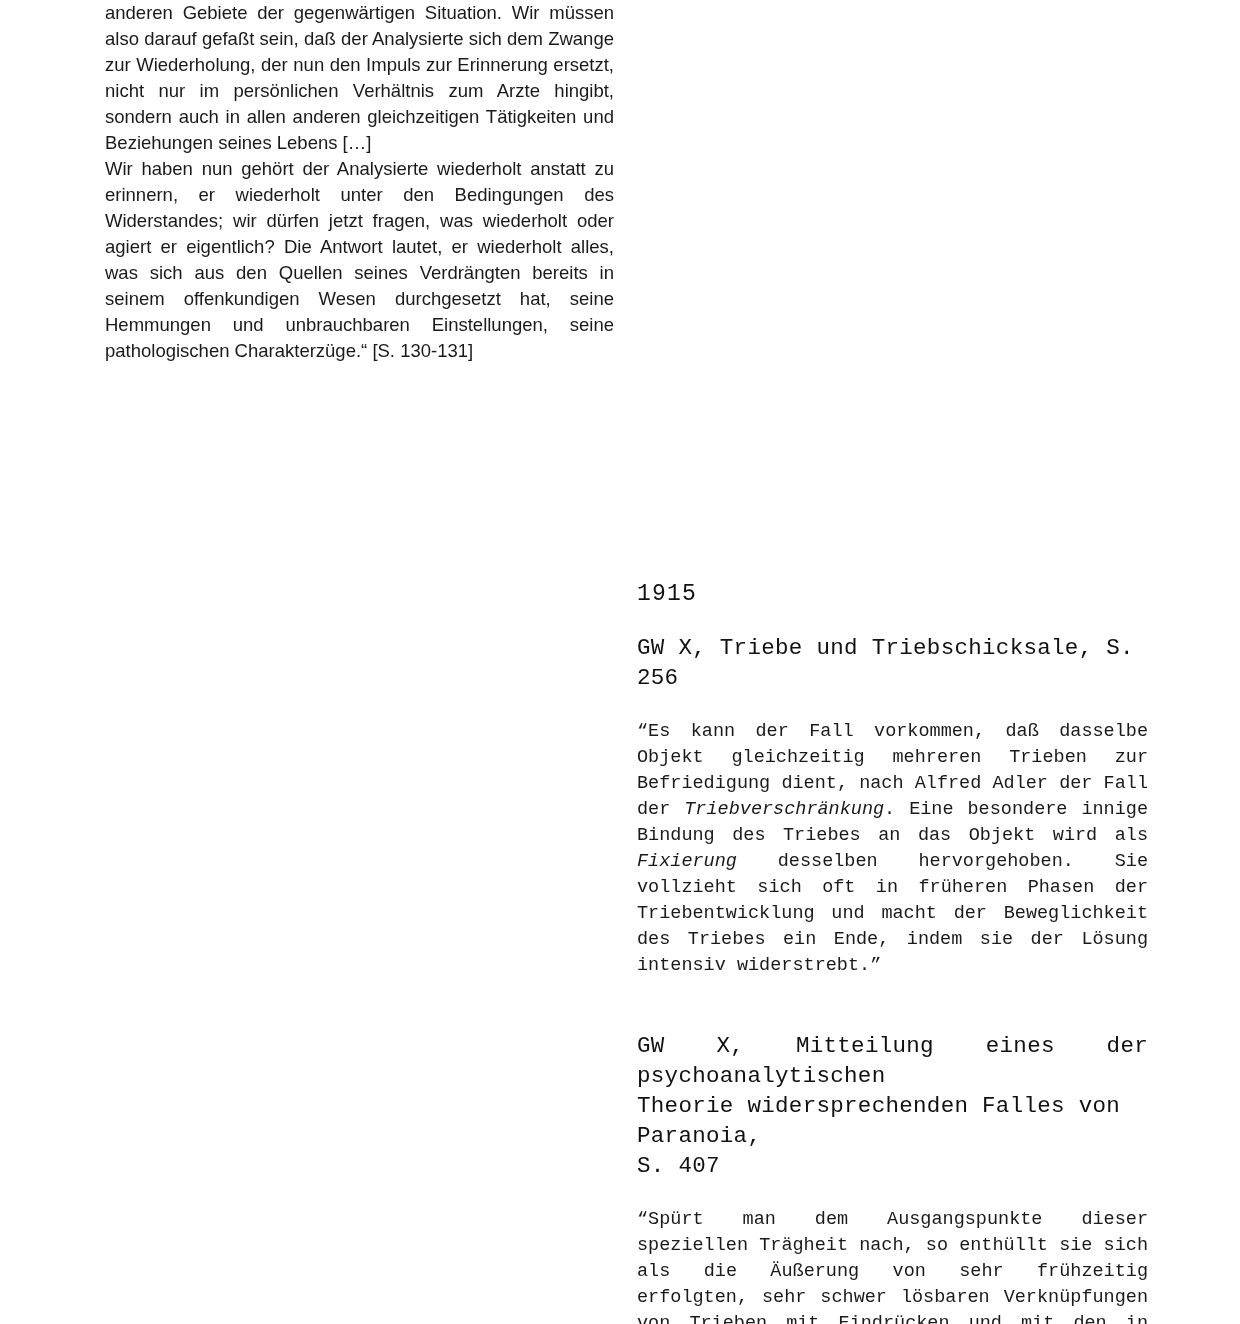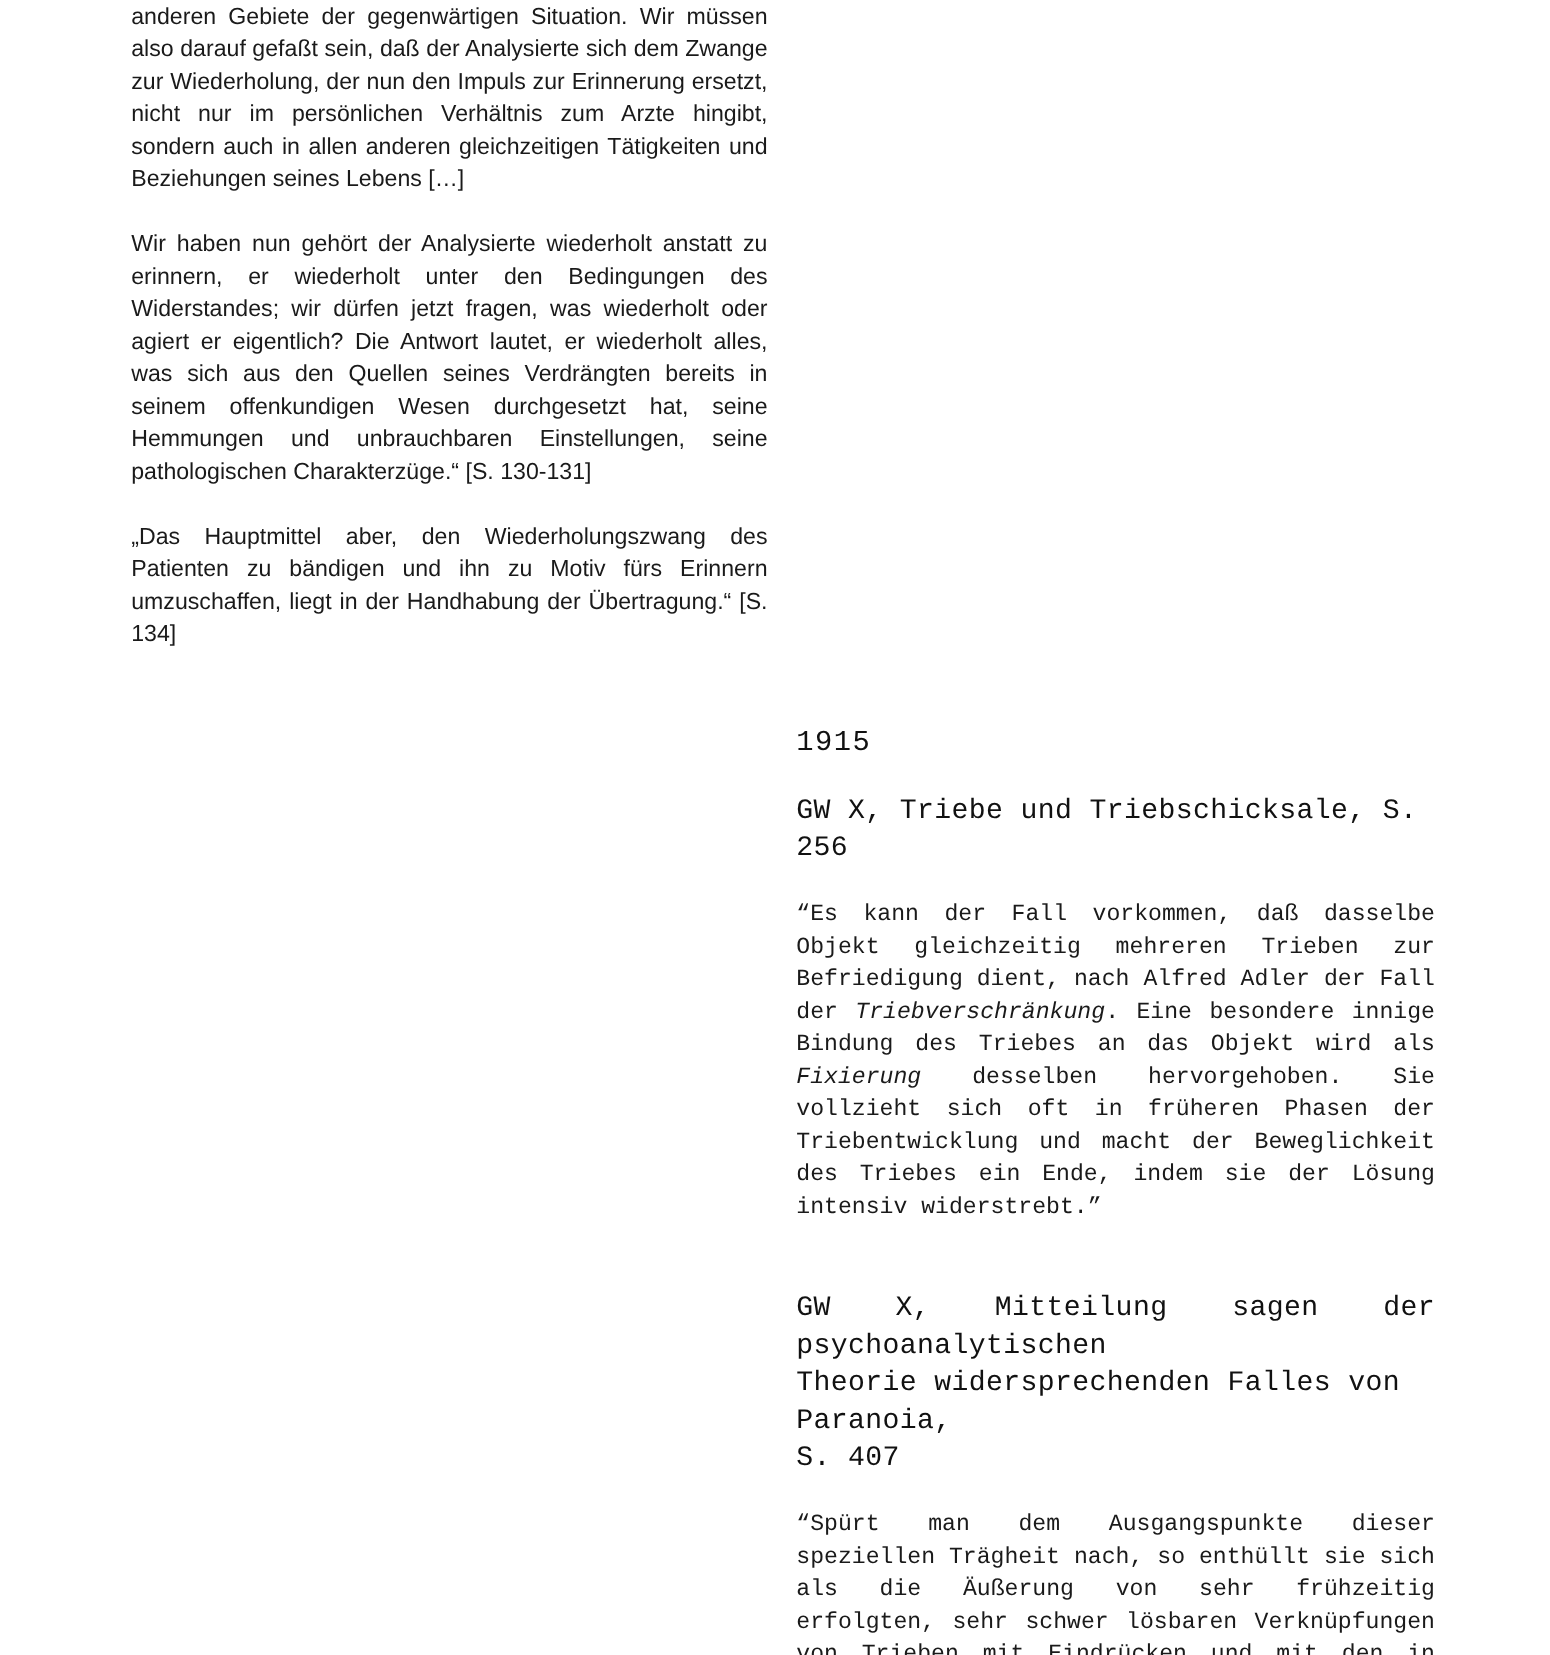--- a/index.html
+++ b/index.html
@@ -32,21 +32,20 @@
   .body-text {
     font-size: 18.5px;
     line-height: 26px;
     text-align: justify;
     color: #1a1a1a;
   }
   .para {
     margin: 0;
   }
   .para + .para {
-    margin-top: 26px;
   }
   .italic {
     font-style: italic;
   }
   .year-heading {
     font-size: 23px;
     line-height: 26px;
     letter-spacing: 1.2px;
     color: #111111;
   }
@@ -72,37 +71,36 @@
     text-align: justify;
     text-align-last: justify;
   }
 </style>
 </head>
 <body>
 
 <div class="col col-left body-text">
   <p class="para">anderen Gebiete der gegenwärtigen Situation. Wir müssen also darauf gefaßt sein, daß der Analysierte sich dem Zwange zur Wiederholung, der nun den Impuls zur Erinnerung ersetzt, nicht nur im persönlichen Verhältnis zum Arzte hingibt, sondern auch in allen anderen gleichzeitigen Tätigkeiten und Beziehungen seines Lebens […]</p>
   <p class="para">Wir haben nun gehört der Analysierte wiederholt anstatt zu erinnern, er wiederholt unter den Bedingungen des Widerstandes; wir dürfen jetzt fragen, was wiederholt oder agiert er eigentlich? Die Antwort lautet, er wiederholt alles, was sich aus den Quellen seines Verdrängten bereits in seinem offenkundigen Wesen durchgesetzt hat, seine Hemmungen und unbrauchbaren Einstellungen, seine pathologischen  Charakterzüge.“ [S. 130-131]</p>
-  <p class="para">„Das Hauptmittel aber, den Wiederholungszwang des Patienten zu bändigen und ihn zu Motiv fürs Erinnern umzuschaffen, liegt in der Handhabung der Übertragung.“ [S. 134]</p>
 </div>
 
 <div class="col col-right">
 
   <div class="year-heading">1915</div>
 
   <div class="section">
     <div class="section-heading heading-1">GW X, Triebe und Triebschicksale, S. 256</div>
     <p class="para body-text quote-para">
       <span>“Es kann der Fall vorkommen, daß dasselbe Objekt gleichzeitig mehreren Trieben zur Befriedigung dient, nach Alfred Adler der Fall der </span><span class="italic">Triebverschränkung</span><span>. Eine besondere innige Bindung des Triebes an das Objekt wird als </span><span class="italic">Fixierung</span><span> desselben hervorgehoben. Sie vollzieht sich oft in früheren Phasen der Triebentwicklung und macht der Beweglichkeit des Triebes ein Ende, indem sie der Lösung intensiv widerstrebt.”</span>
     </p>
   </div>
 
   <div class="section section-2">
     <div class="section-heading">
-      <div class="heading-line-justified">GW X, Mitteilung sagen der psychoanalytischen</div>
+      <div class="heading-line-justified">GW X, Mitteilung eines der psychoanalytischen</div>
       <div>Theorie widersprechenden Falles von Paranoia,</div>
       <div>S. 407</div>
     </div>
     <p class="para body-text quote-para">
       <span>“Spürt man dem Ausgangspunkte dieser speziellen Trägheit nach, so enthüllt sie sich als die Äußerung von sehr frühzeitig erfolgten, sehr schwer lösbaren Verknüpfungen von Trieben mit Eindrücken und mit den in ihnen gegebenen Objekten, durch welche die Weiterentwicklung dieser Triebanteile zum Stillstand gebracht wurde. Oder, um es anders zu sagen, diese spezialisierte »psychische Trägheit« ist nur ein anderer, kaum ein besserer Ausdruck für das, was wir in der Psychoanalyse eine </span><span class="italic">Fixierung</span><span> zu nennen gewohnt sind.”</span>
     </p>
   </div>
 
 </div>
 

